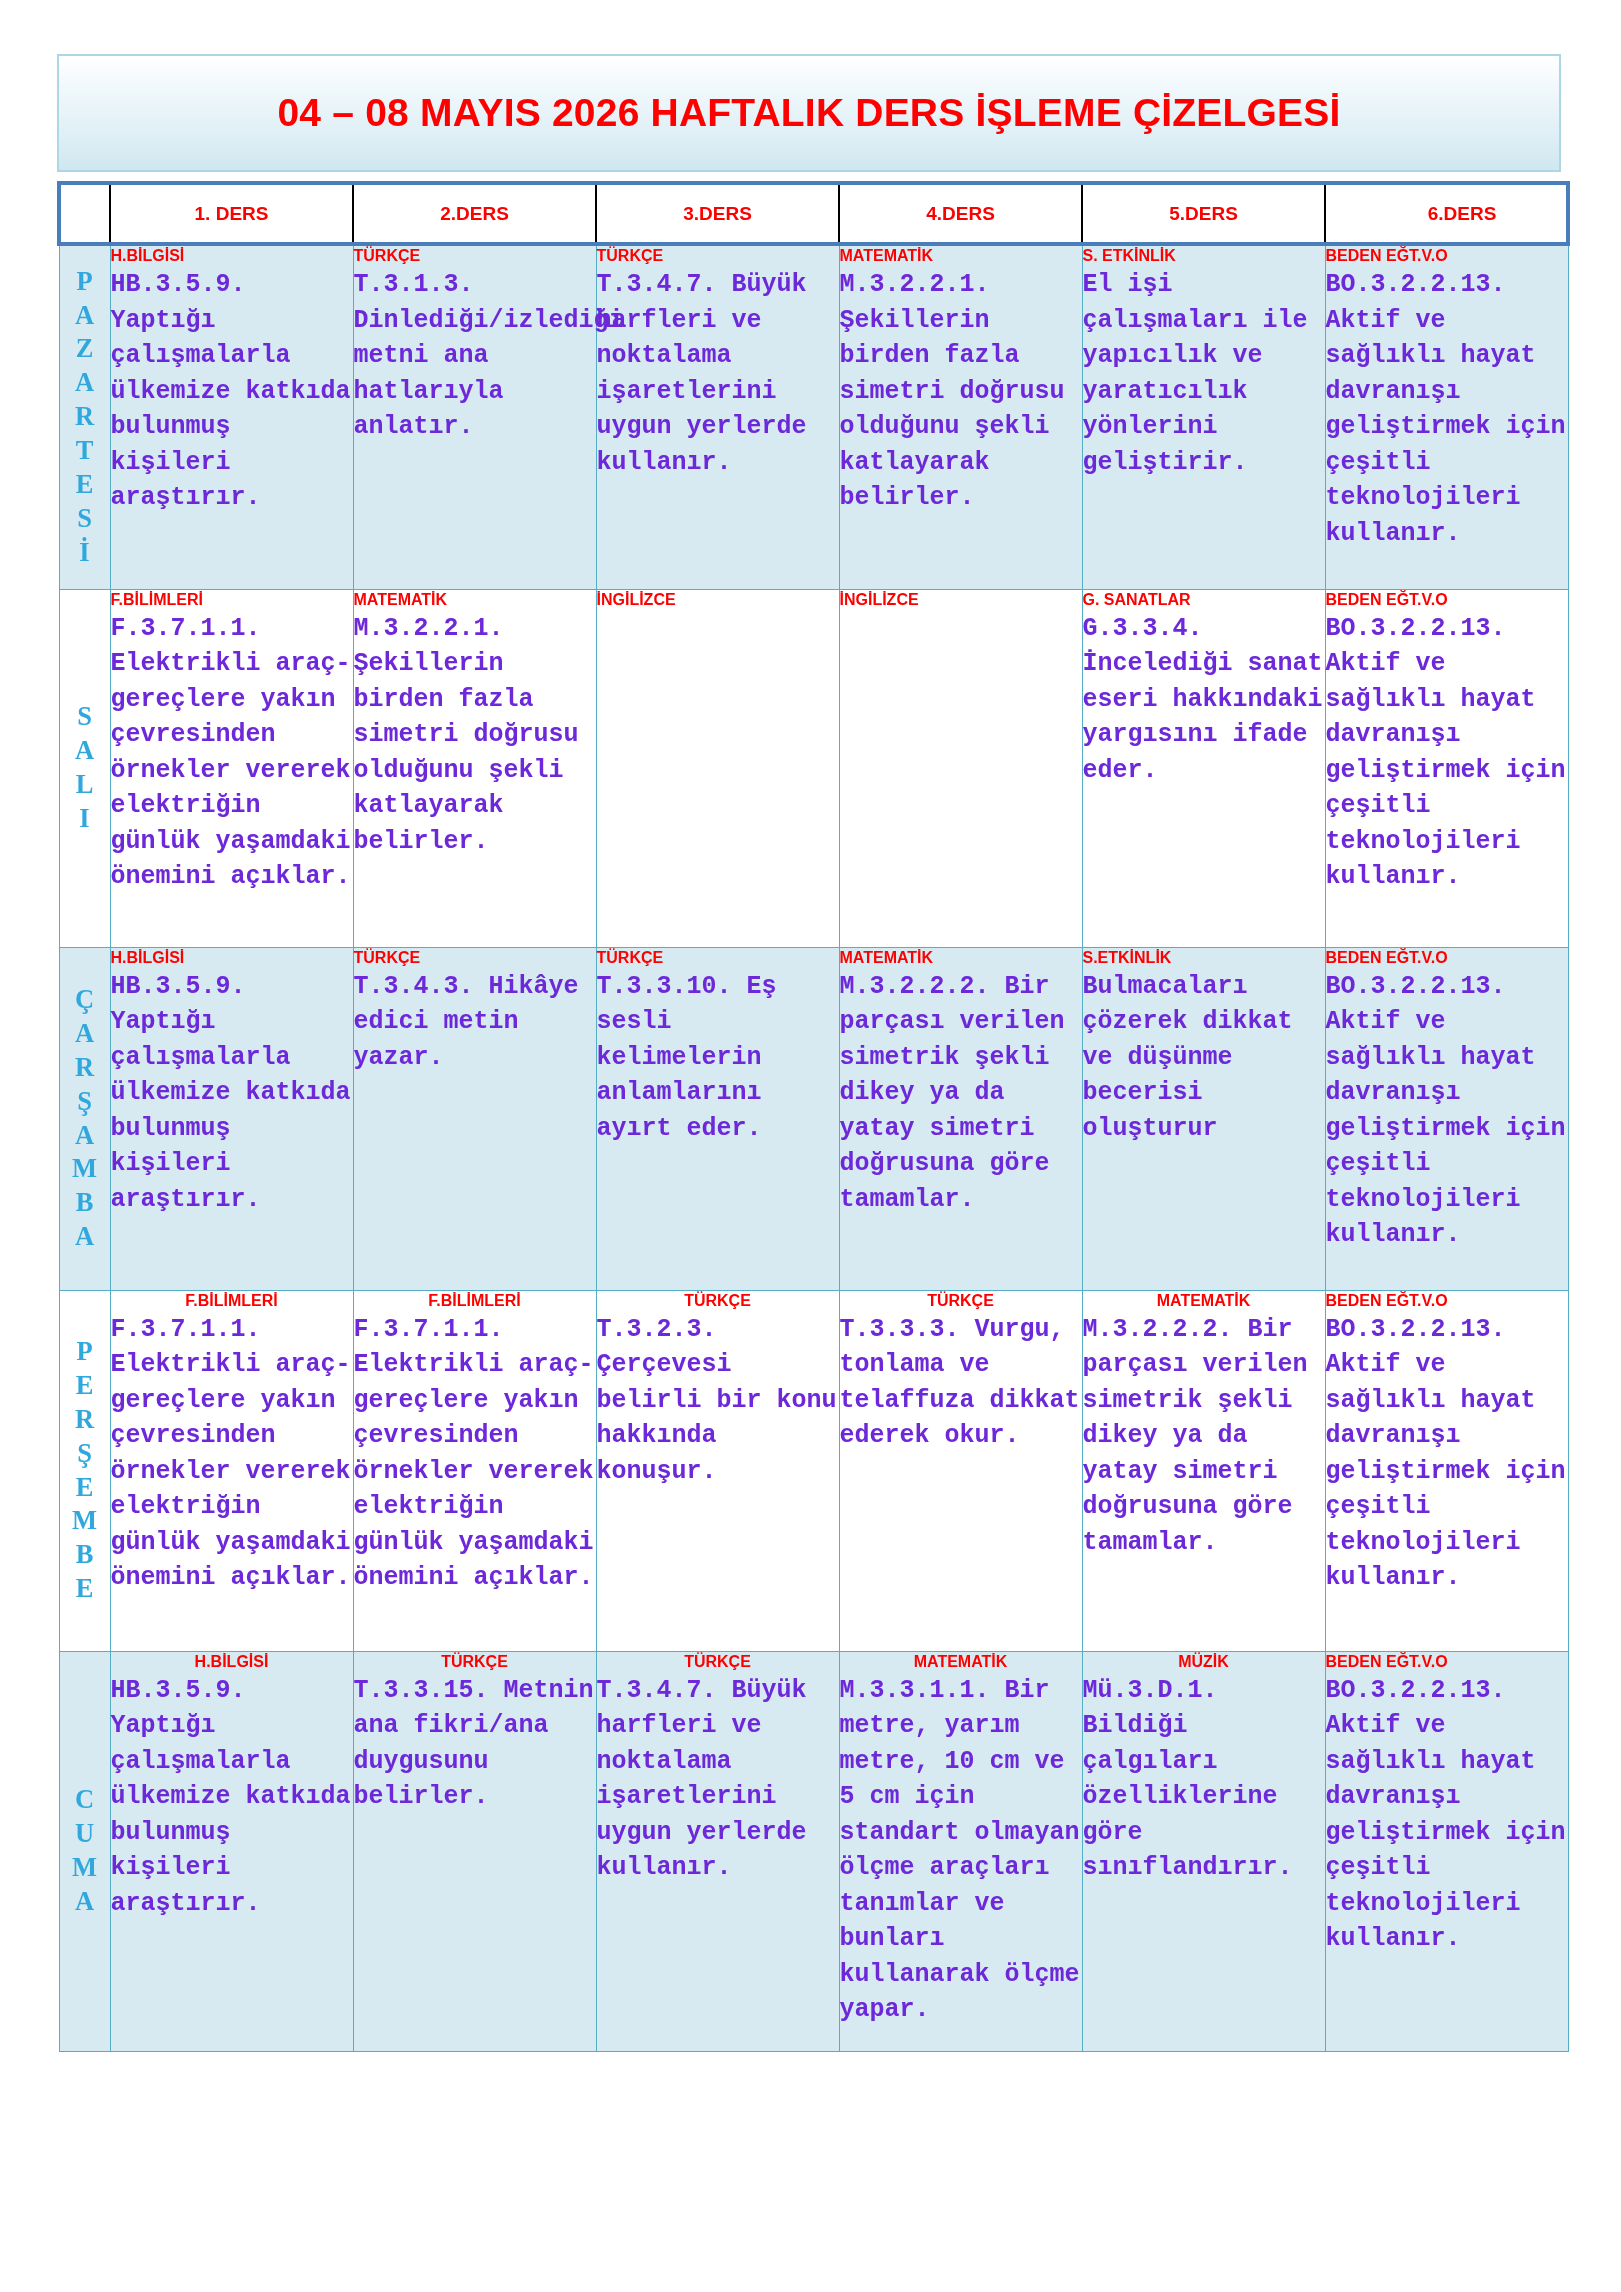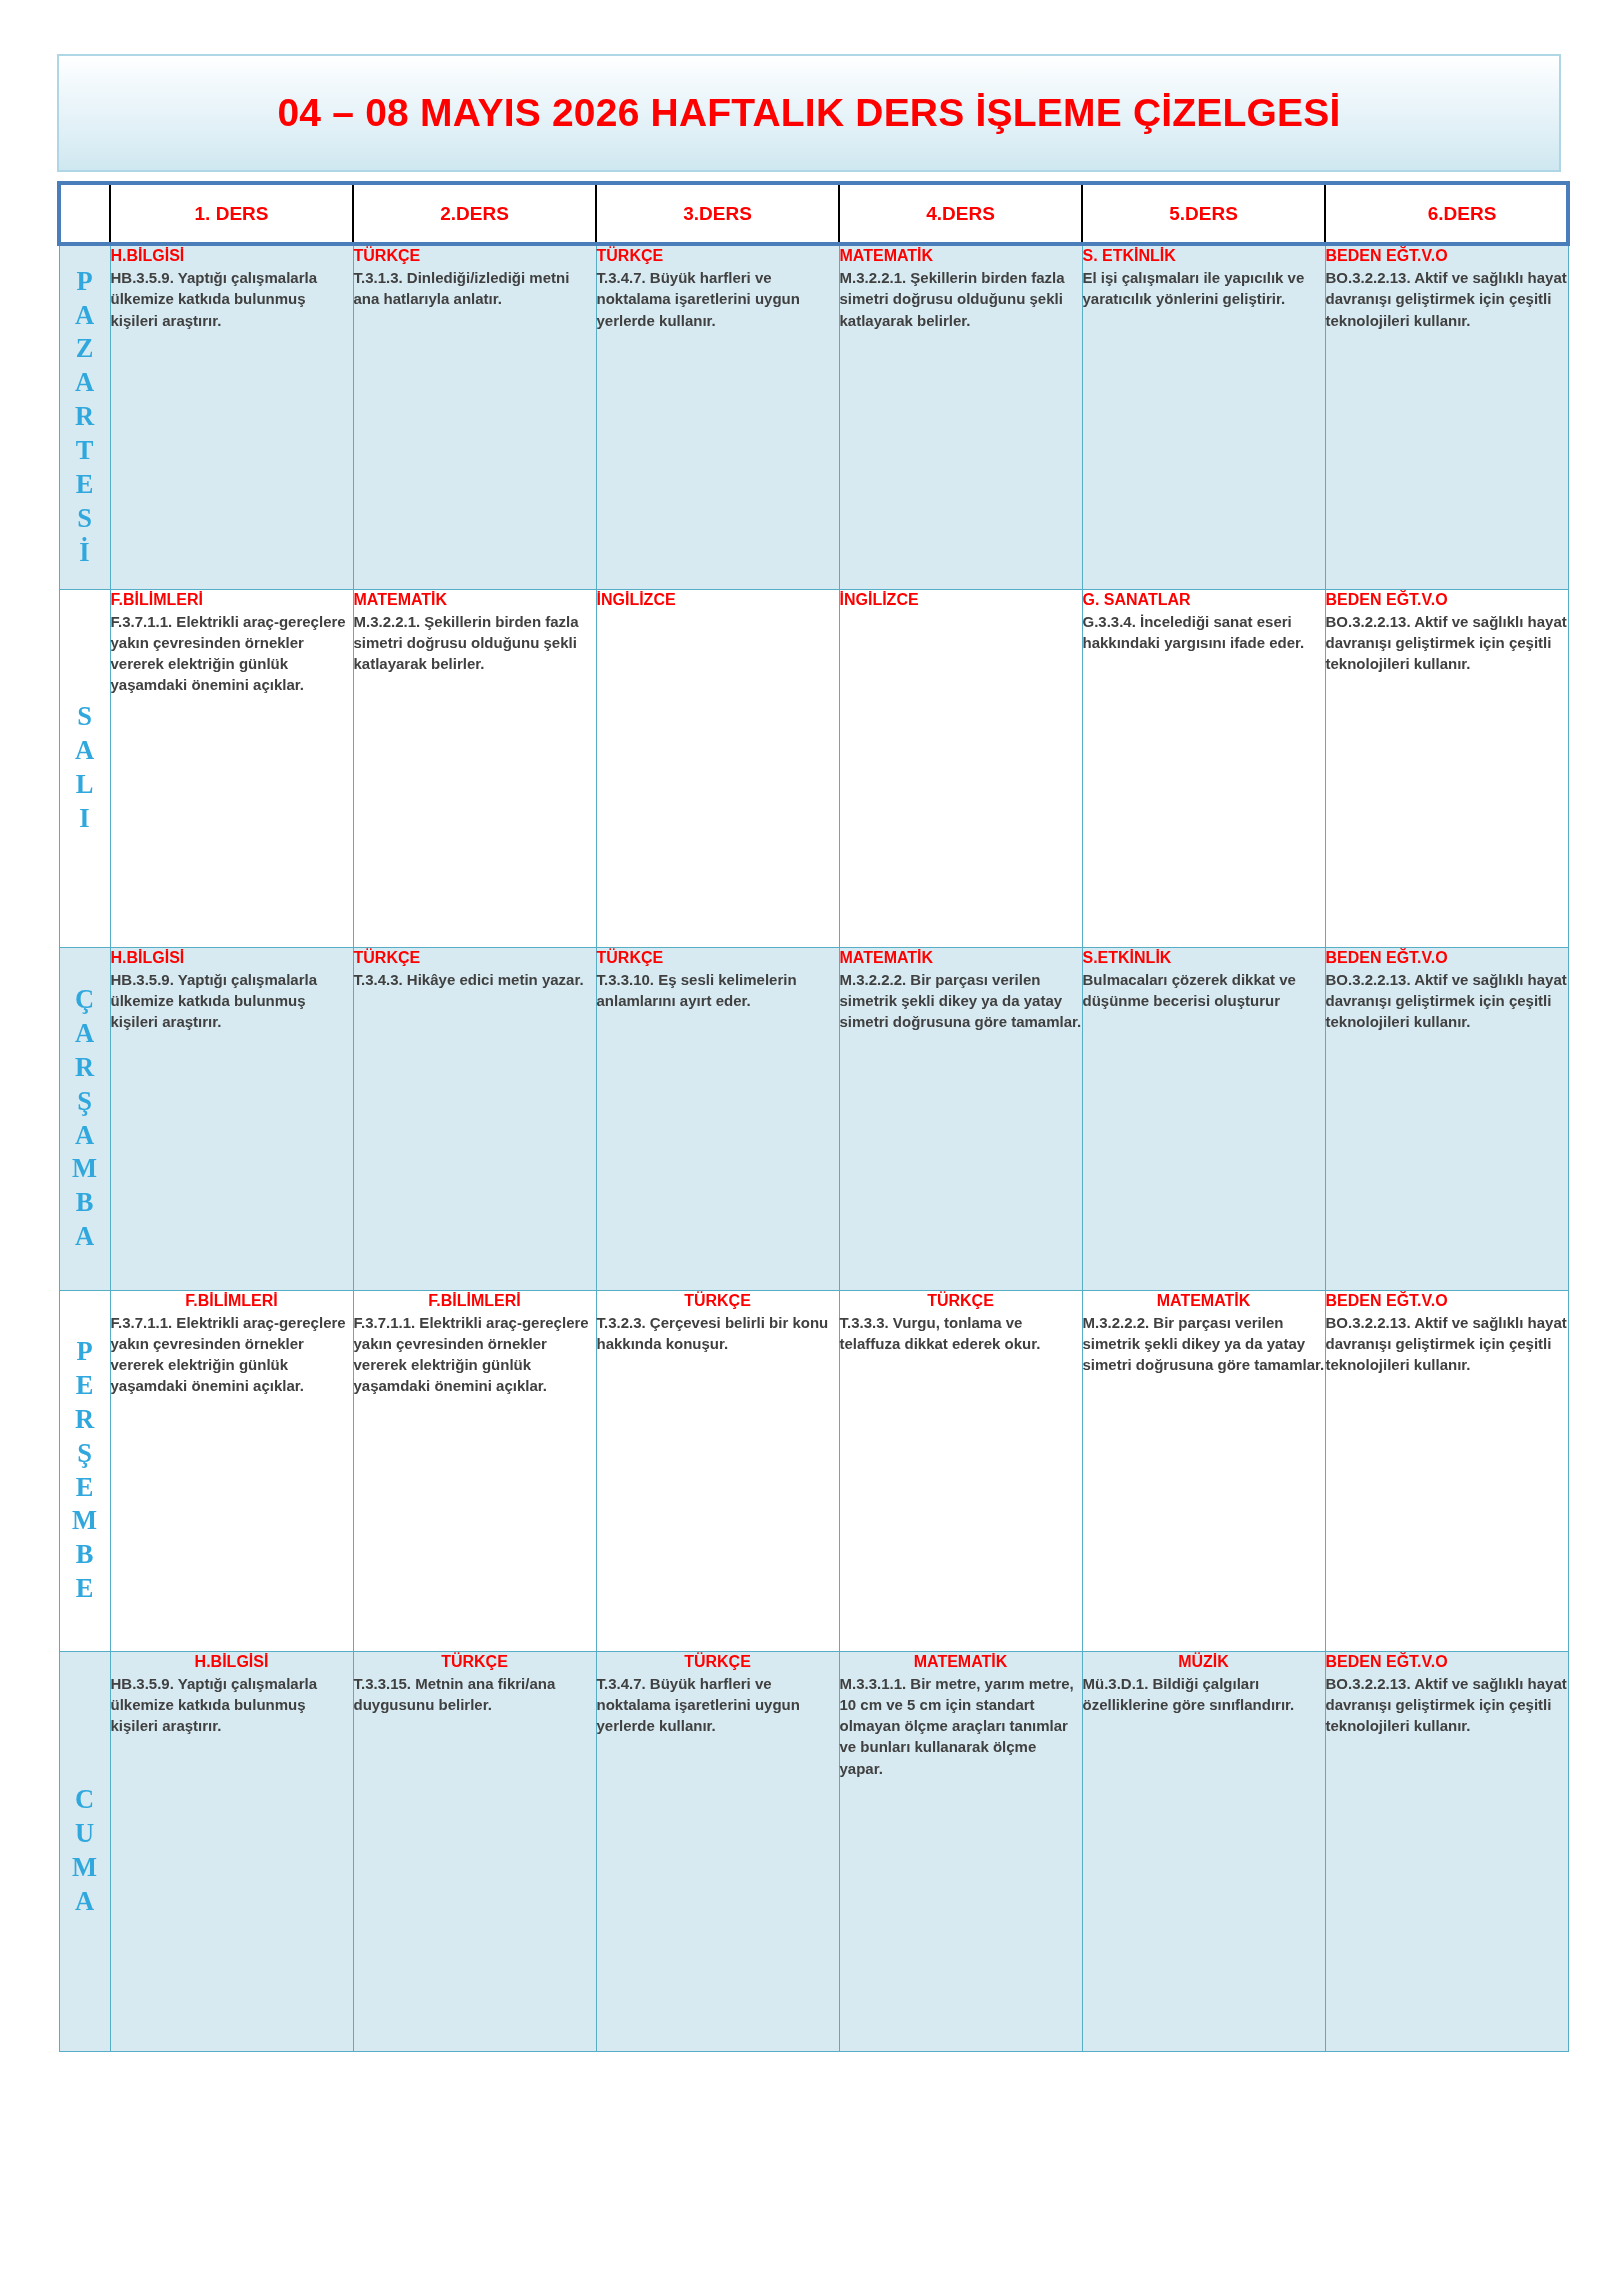--- a/index.html
+++ b/index.html
@@ -73,21 +73,21 @@
     line-height:1.28;
   }
 
   
   .cell{padding:7.8px 8.8px 9.8px 8.8px;}
   .c-title{
     color:#ff0000;font-weight:bold;font-size:16px;line-height:1.25;
     margin-bottom:1px;
   }
   .c-body{
-    color:#404040;font-weight:bold;font-size:15px;line-height:1.42;
+    color:#6d28d9;font-weight:bold;font-size:25px;line-height:1.42;font-family:Liberation Mono, monospace;
   }
   .row-tint td{background:#d7eaf1;}
   .row-plain td{background:#ffffff;}
   .ta-center{text-align:center;}
   .ta-left{text-align:left;}
 
   .r1 td{height:345px;}
   .r2 td{height:358px;}
   .r3 td{height:343px;}
   .r4 td{height:361px;}

